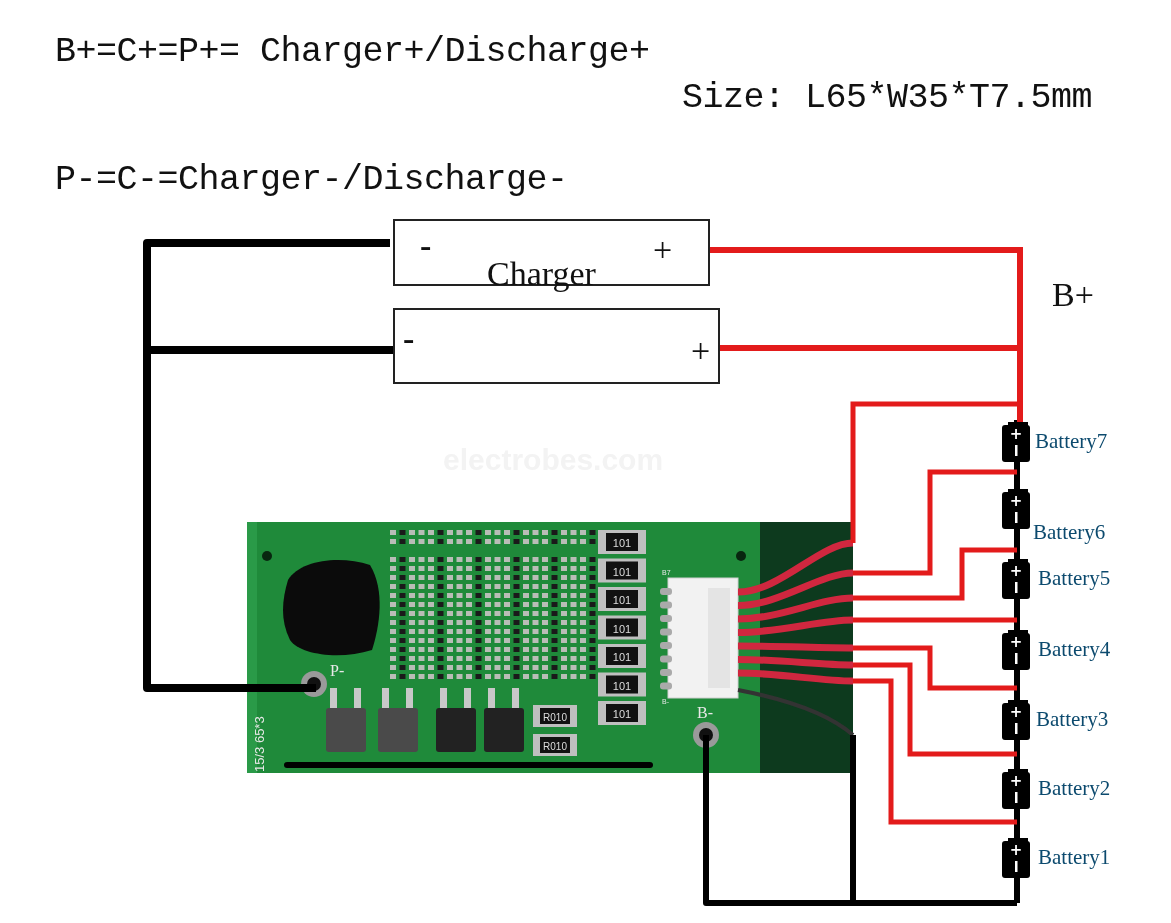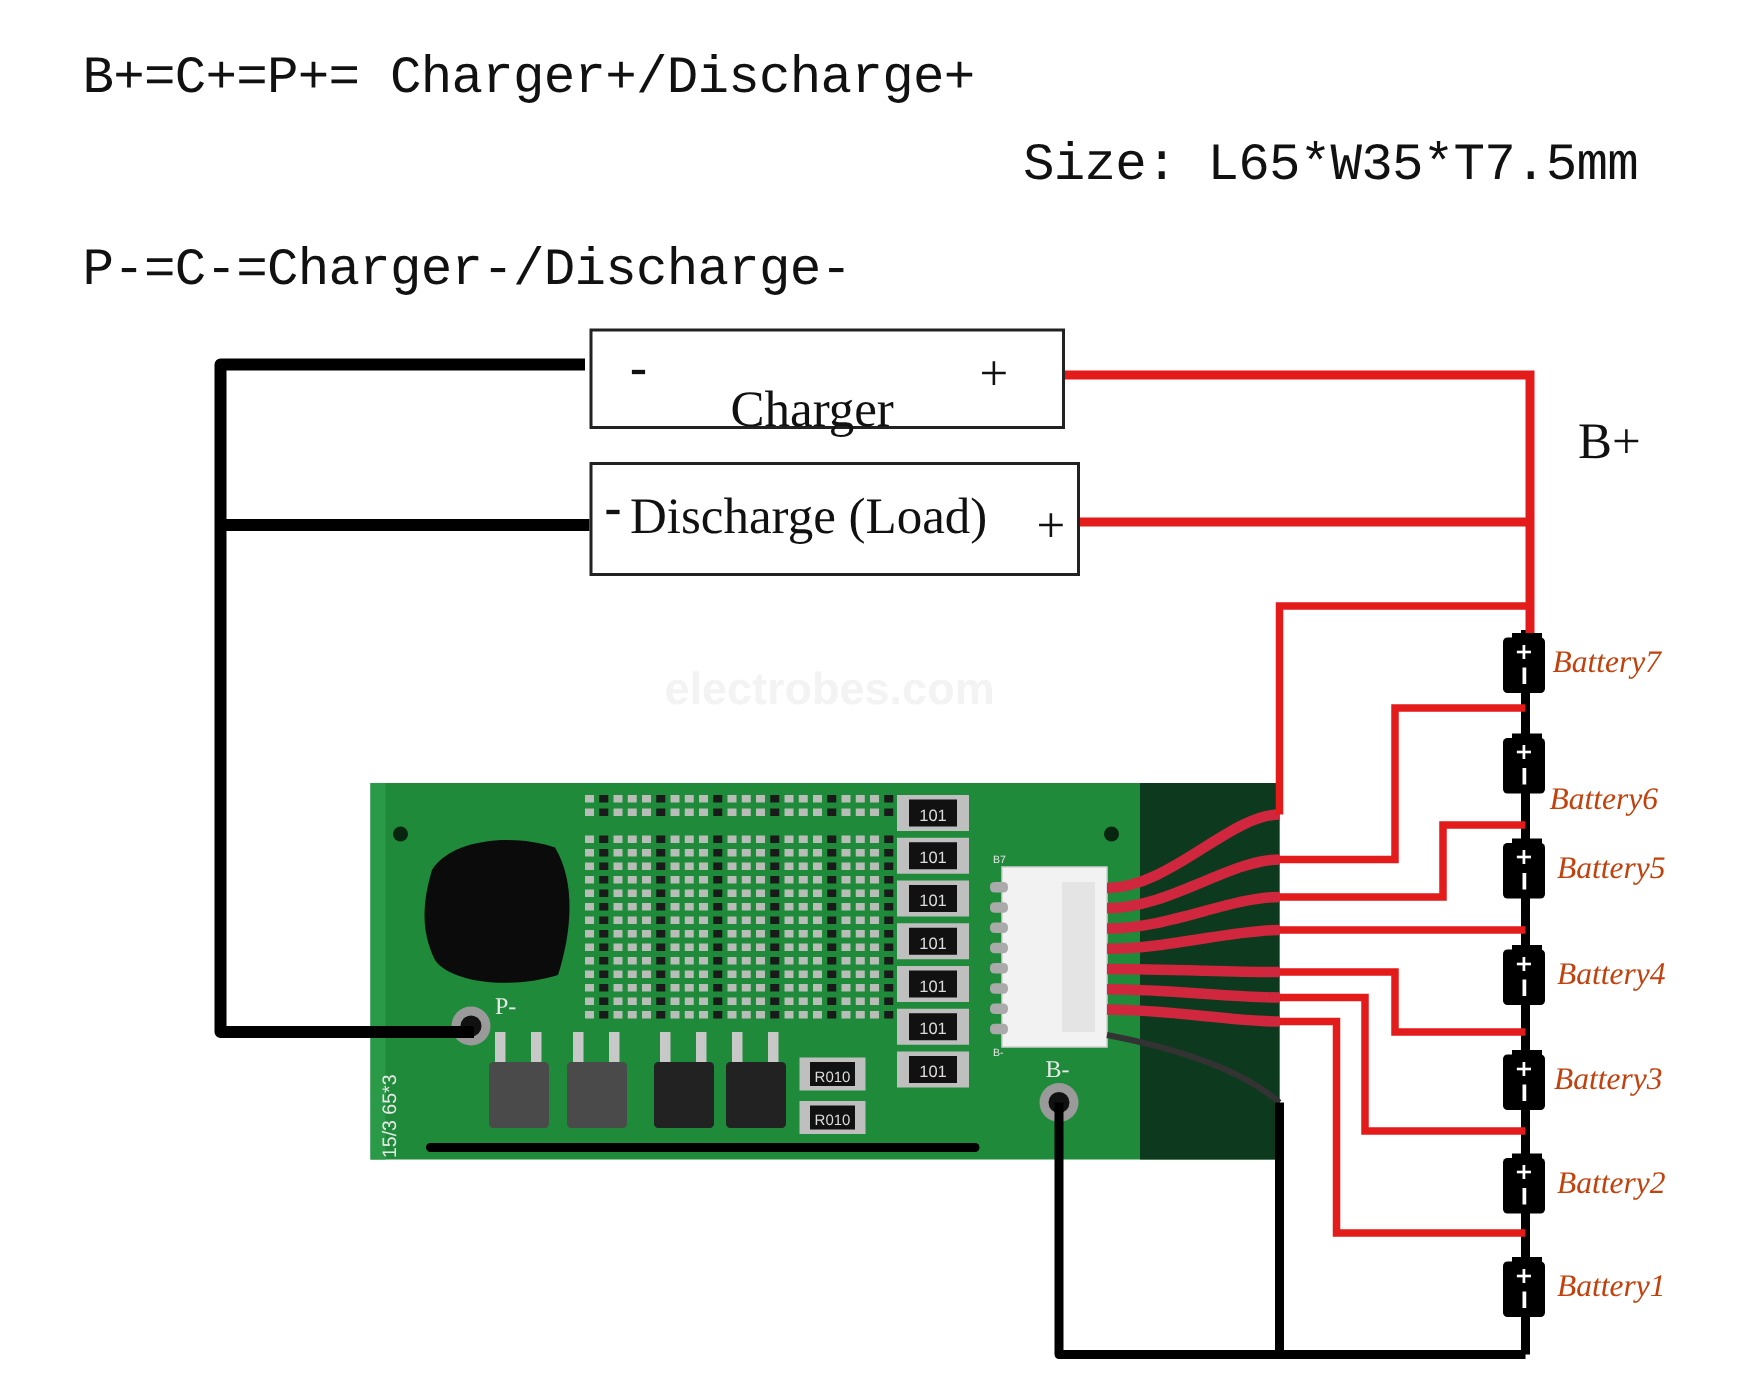--- a/index.html
+++ b/index.html
@@ -1,33 +1,33 @@
 <!DOCTYPE html>
 <html><head>
 <meta charset="utf-8">
 <style>
   html, body { margin: 0; padding: 0; background: #ffffff; }
   body { width: 1171px; height: 923px; position: relative; overflow: hidden; font-family: "DejaVu Serif", serif; }
   .spec-line { position: absolute; font-family: "Liberation Mono", "DejaVu Sans Mono", monospace; color: #111; white-space: nowrap; letter-spacing: -0.5px; }
   #spec1 { left: 55px; top: 32px; font-size: 35px; }
   #spec2 { left: 55px; top: 112px; font-size: 35px; margin-top: 48px; }
-  #size { left: 682px; top: 78px; font-size: 35px; margin-top: 12px; }
+  #size { left: 682px; top: 78px; font-size: 35px; }
   .box { position: absolute; border: 2px solid #222; background: #fff; box-sizing: border-box; }
   #charger-box { left: 393px; top: 219px; width: 317px; height: 67px; }
   #load-box { left: 393px; top: 308px; width: 327px; height: 76px; }
   .box-text { position: absolute; font-family: "Liberation Serif", "DejaVu Serif", serif; color: #111; white-space: nowrap; }
   #charger-minus { left: 25px; top: 6px; font-size: 34px; font-weight: bold; }
   #charger-label { left: 92px; top: 10px; font-size: 34px; margin-top: 24px; }
   #charger-plus { left: 258px; top: 10px; font-size: 34px; }
   #load-minus { left: 8px; top: 10px; font-size: 34px; font-weight: bold; }
   #load-label { left: 25px; top: 16px; font-size: 34px; }
   #load-plus { left: 296px; top: 22px; font-size: 34px; }
   #bplus { position: absolute; left: 1052px; top: 276px; font-family: "Liberation Serif", serif; font-size: 34px; color: #111; }
   #watermark { position: absolute; left: 443px; top: 443px; font-family: "Liberation Sans", sans-serif; font-weight: bold; font-size: 30px; color: #f3f3f3; }
-  .bat-label { position: absolute; font-family: "Liberation Serif", serif; font-size: 21px; color: #c2410c; white-space: nowrap; font-style: italic; }
+  .bat-label { position: absolute; font-family: "Liberation Serif", serif; font-size: 21px; color: #0c4a6e; white-space: nowrap; }
   svg#wires { position: absolute; left: 0; top: 0; }
 </style>
 </head>
 <body>
 
 <div id="spec1" class="spec-line">B+=C+=P+= Charger+/Discharge+</div>
 <div id="spec2" class="spec-line">P-=C-=Charger-/Discharge-</div>
 <div id="size" class="spec-line">Size: L65*W35*T7.5mm</div>
 
 <div id="watermark">electrobes.com</div>
@@ -552,21 +552,20 @@
     </g>
 </svg>
 
 <div class="box" id="charger-box">
   <span class="box-text" id="charger-minus">-</span>
   <span class="box-text" id="charger-label">Charger</span>
   <span class="box-text" id="charger-plus">+</span>
 </div>
 <div class="box" id="load-box">
   <span class="box-text" id="load-minus">-</span>
-  <span class="box-text" id="load-label">Discharge (Load)</span>
   <span class="box-text" id="load-plus">+</span>
 </div>
 
 <div id="bplus">B+</div>
 
 <div id="bat-labels">
     <div class="bat-label" style="left: 1035px; top: 429px;">Battery7</div>
     <div class="bat-label" style="left: 1033px; top: 496px; margin-top: 24px;">Battery6</div>
     <div class="bat-label" style="left: 1038px; top: 566px; text-align: right;">Battery5</div>
     <div class="bat-label" style="left: 1038px; top: 637px;">Battery4</div>

